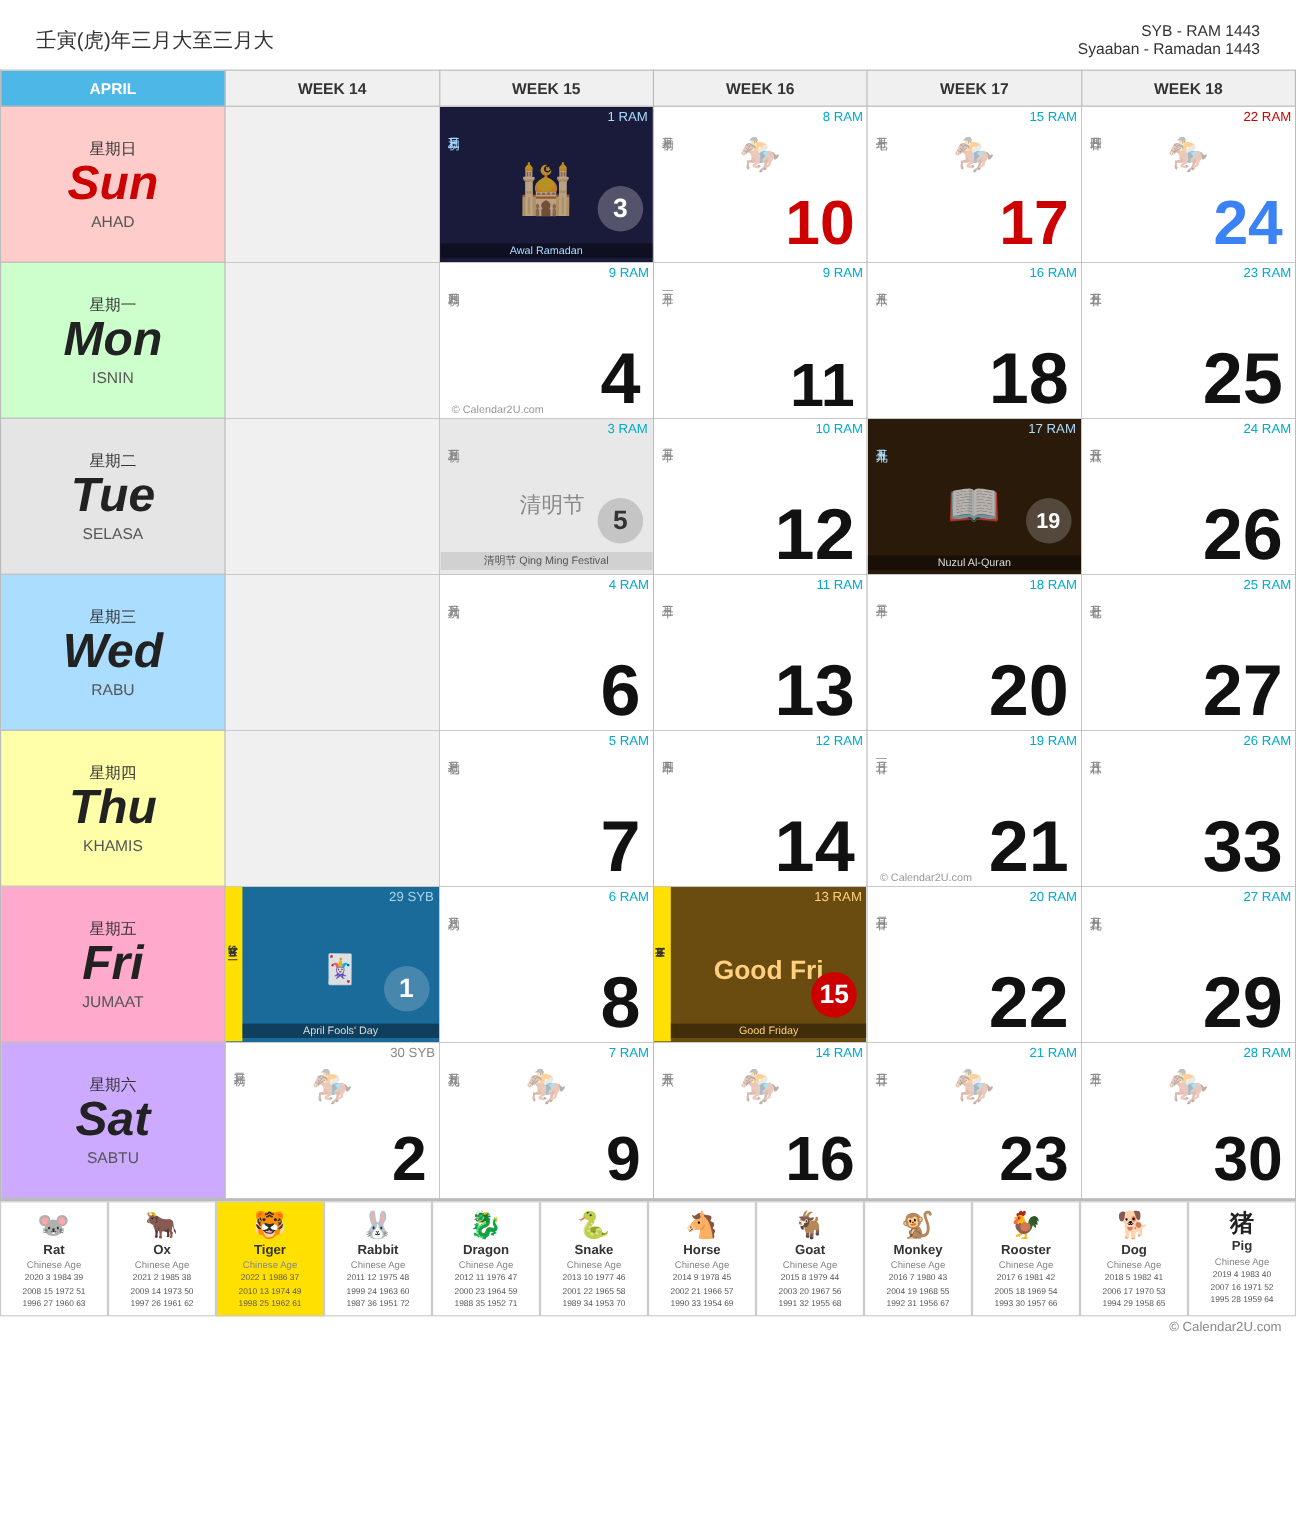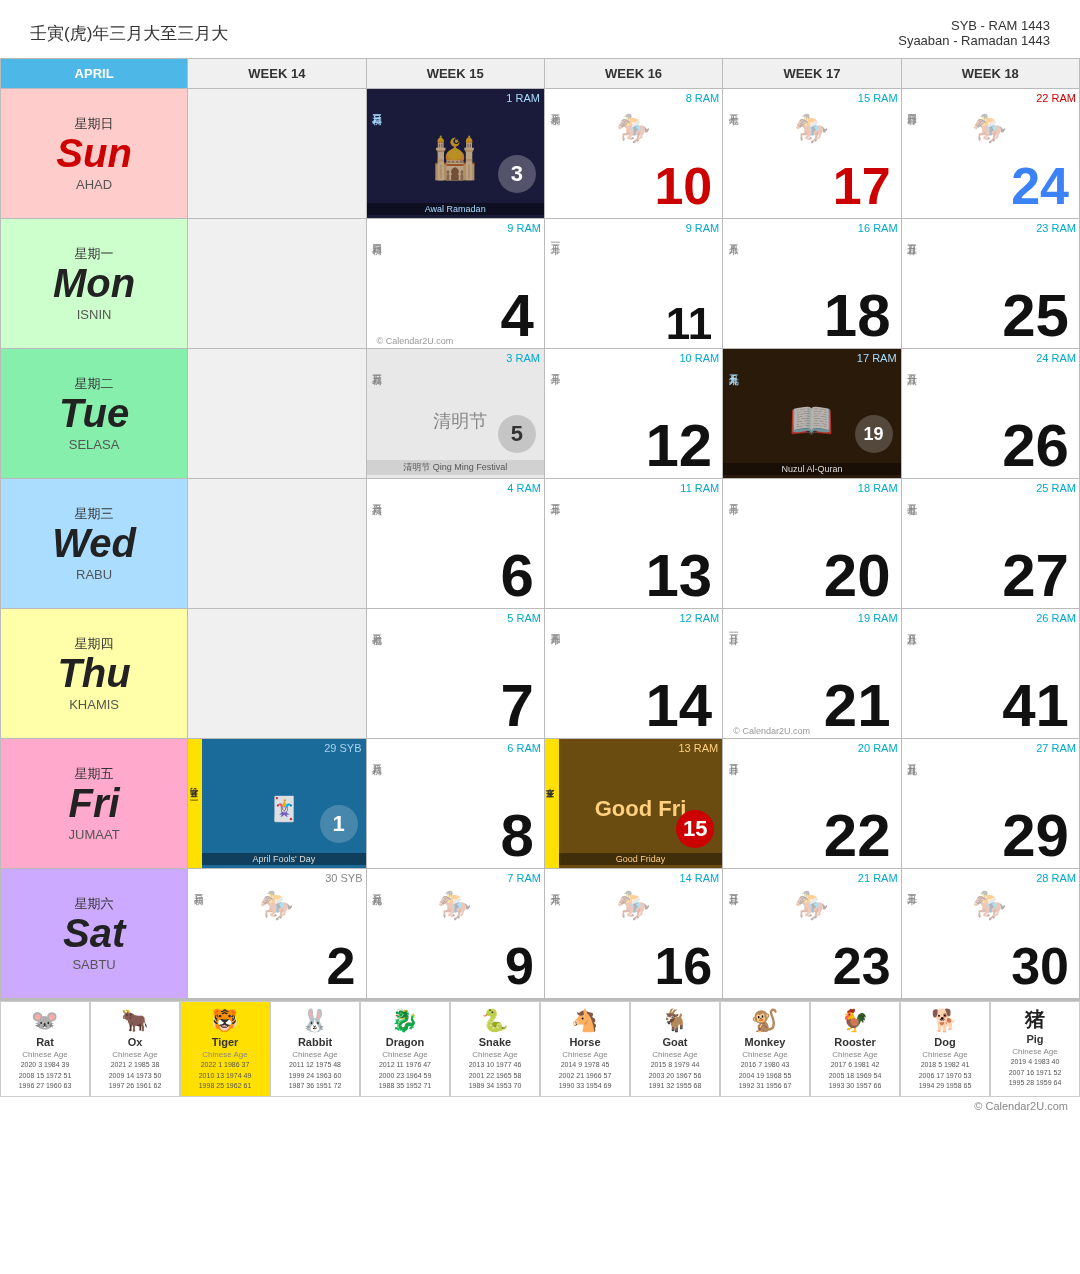--- a/index.html
+++ b/index.html
@@ -16,21 +16,21 @@
     
     .day-label-cell {
       width: 170px;
       text-align: center;
       padding: 8px;
       border: 1px solid #ccc;
       vertical-align: middle;
     }
     .day-label-cell.sun { background: #ffcccc; }
     .day-label-cell.mon { background: #ccffcc; }
-    .day-label-cell.tue { background: #86efac; }
+    .day-label-cell.tue { background: #e5e5e5; }
     .day-label-cell.wed { background: #aaddff; }
     .day-label-cell.thu { background: #ffffaa; }
     .day-label-cell.fri { background: #ffaacc; }
     .day-label-cell.sat { background: #ccaaff; }
 
     .day-chinese { font-size: 13px; color: #333; }
     .day-en { font-size: 40px; font-weight: bold; font-style: italic; color: #222; line-height:1; }
     .day-en.sun { color: #cc0000; }
     .day-malay { font-size: 13px; color: #555; margin-top: 4px; }
 
@@ -268,21 +268,21 @@
       <td class="cal-cell" style="position:relative;height:130px;">
         <span class="ram-label">9 RAM</span>
         <div style="font-size:10px;color:#888;writing-mode:vertical-rl;position:absolute;left:4px;top:18px;line-height:1.2;">三月初四</div>
         <div class="day-number" style="font-size:60px;font-weight:bold;text-align:right;position:absolute;right:6px;bottom:2px;line-height:1;">4</div>
         <div style="position:absolute;bottom:2px;left:10px;font-size:9px;color:#999;">© Calendar2U.com</div>
       </td>
 
       <td class="cal-cell" style="position:relative;height:130px;">
         <span class="ram-label">9 RAM</span>
         <div style="font-size:10px;color:#888;writing-mode:vertical-rl;position:absolute;left:4px;top:18px;line-height:1.2;">三月十一</div>
-        <div class="day-number" style="font-size:44px;font-weight:bold;text-align:right;position:absolute;right:6px;bottom:2px;line-height:1;">11</div>
+        <div class="day-number" style="font-size:51px;font-weight:bold;text-align:right;position:absolute;right:6px;bottom:2px;line-height:1;">11</div>
       </td>
 
       <td class="cal-cell" style="position:relative;height:130px;">
         <span class="ram-label">16 RAM</span>
         <div style="font-size:10px;color:#888;writing-mode:vertical-rl;position:absolute;left:4px;top:18px;line-height:1.2;">三月十八</div>
         <div class="day-number" style="font-size:60px;font-weight:bold;text-align:right;position:absolute;right:6px;bottom:2px;line-height:1;">18</div>
       </td>
 
       <td class="cal-cell" style="position:relative;height:130px;">
         <span class="ram-label">23 RAM</span>
@@ -389,21 +389,21 @@
       <td class="cal-cell" style="position:relative;height:130px;">
         <span class="ram-label">19 RAM</span>
         <div style="font-size:10px;color:#888;writing-mode:vertical-rl;position:absolute;left:4px;top:18px;line-height:1.2;">三月廿一</div>
         <div class="day-number" style="font-size:60px;font-weight:bold;text-align:right;position:absolute;right:6px;bottom:2px;line-height:1;">21</div>
         <div style="position:absolute;bottom:2px;left:10px;font-size:9px;color:#999;">© Calendar2U.com</div>
       </td>
 
       <td class="cal-cell" style="position:relative;height:130px;">
         <span class="ram-label">26 RAM</span>
         <div style="font-size:10px;color:#888;writing-mode:vertical-rl;position:absolute;left:4px;top:18px;line-height:1.2;">三月廿八</div>
-        <div class="day-number" style="font-size:60px;font-weight:bold;text-align:right;position:absolute;right:6px;bottom:2px;line-height:1;">41</div>
+        <div class="day-number" style="font-size:60px;font-weight:bold;text-align:right;position:absolute;right:6px;bottom:2px;line-height:1;">33</div>
       </td>
     </tr>
 
     <tr>
       <td class="day-label-cell fri" style="height:130px;">
         <div class="day-chinese">星期五</div>
         <div class="day-en" style="font-size:40px;font-weight:bold;font-style:italic;">Fri</div>
         <div class="day-malay">JUMAAT</div>
       </td>
 

